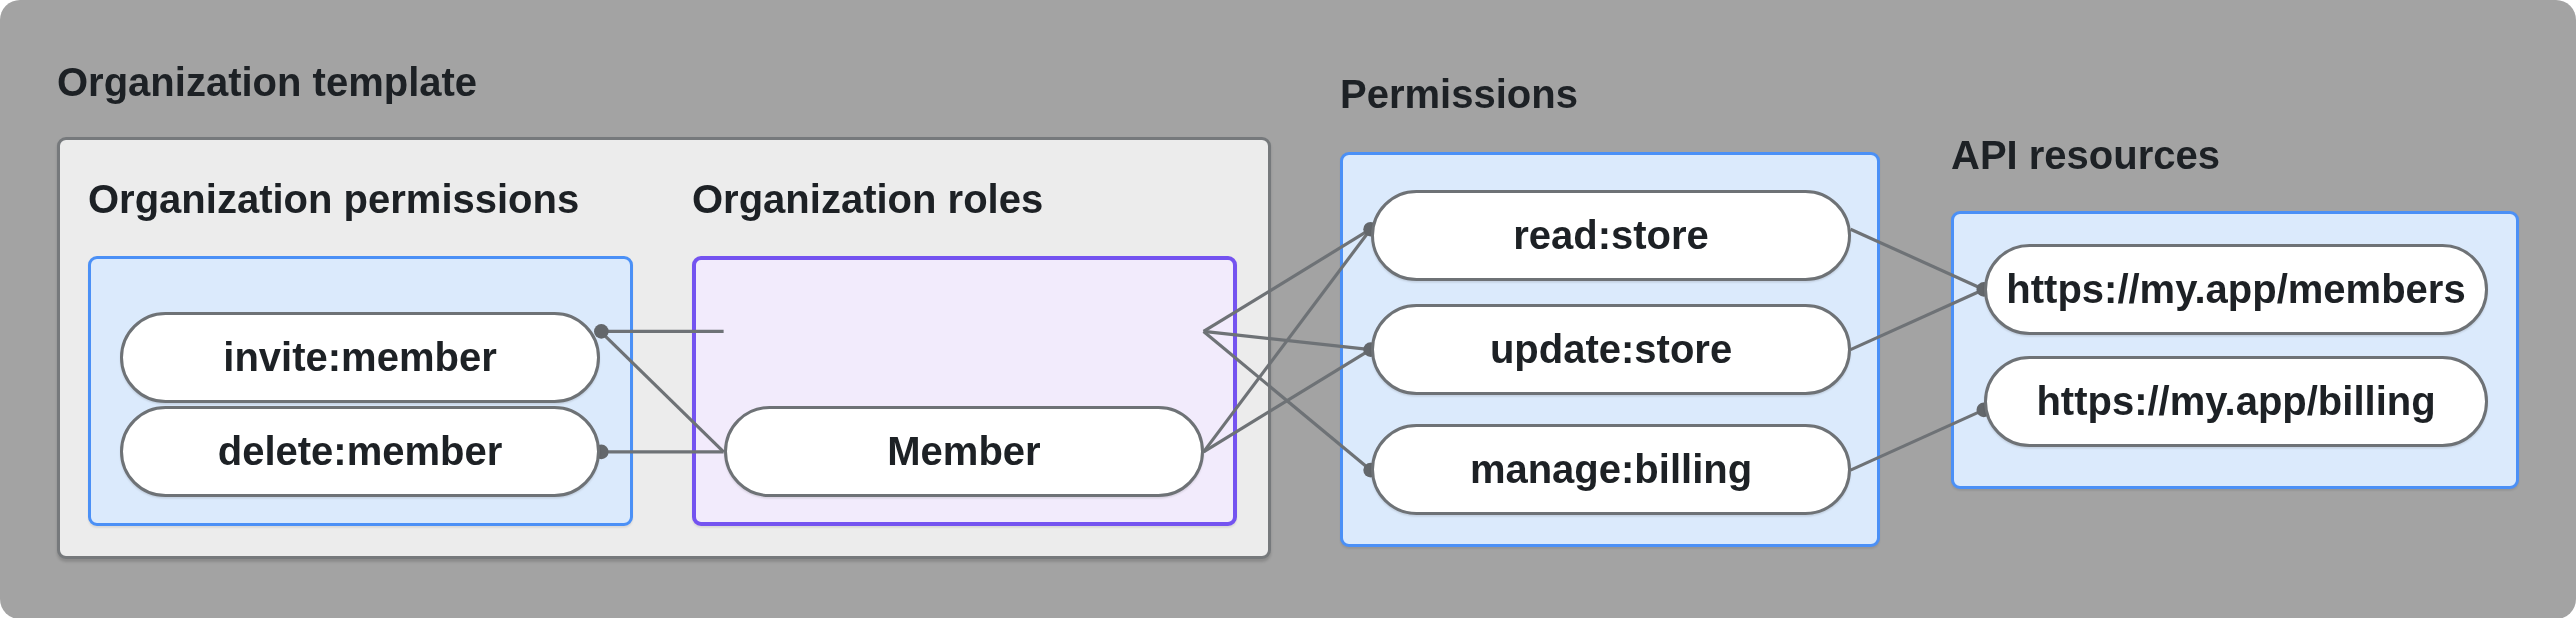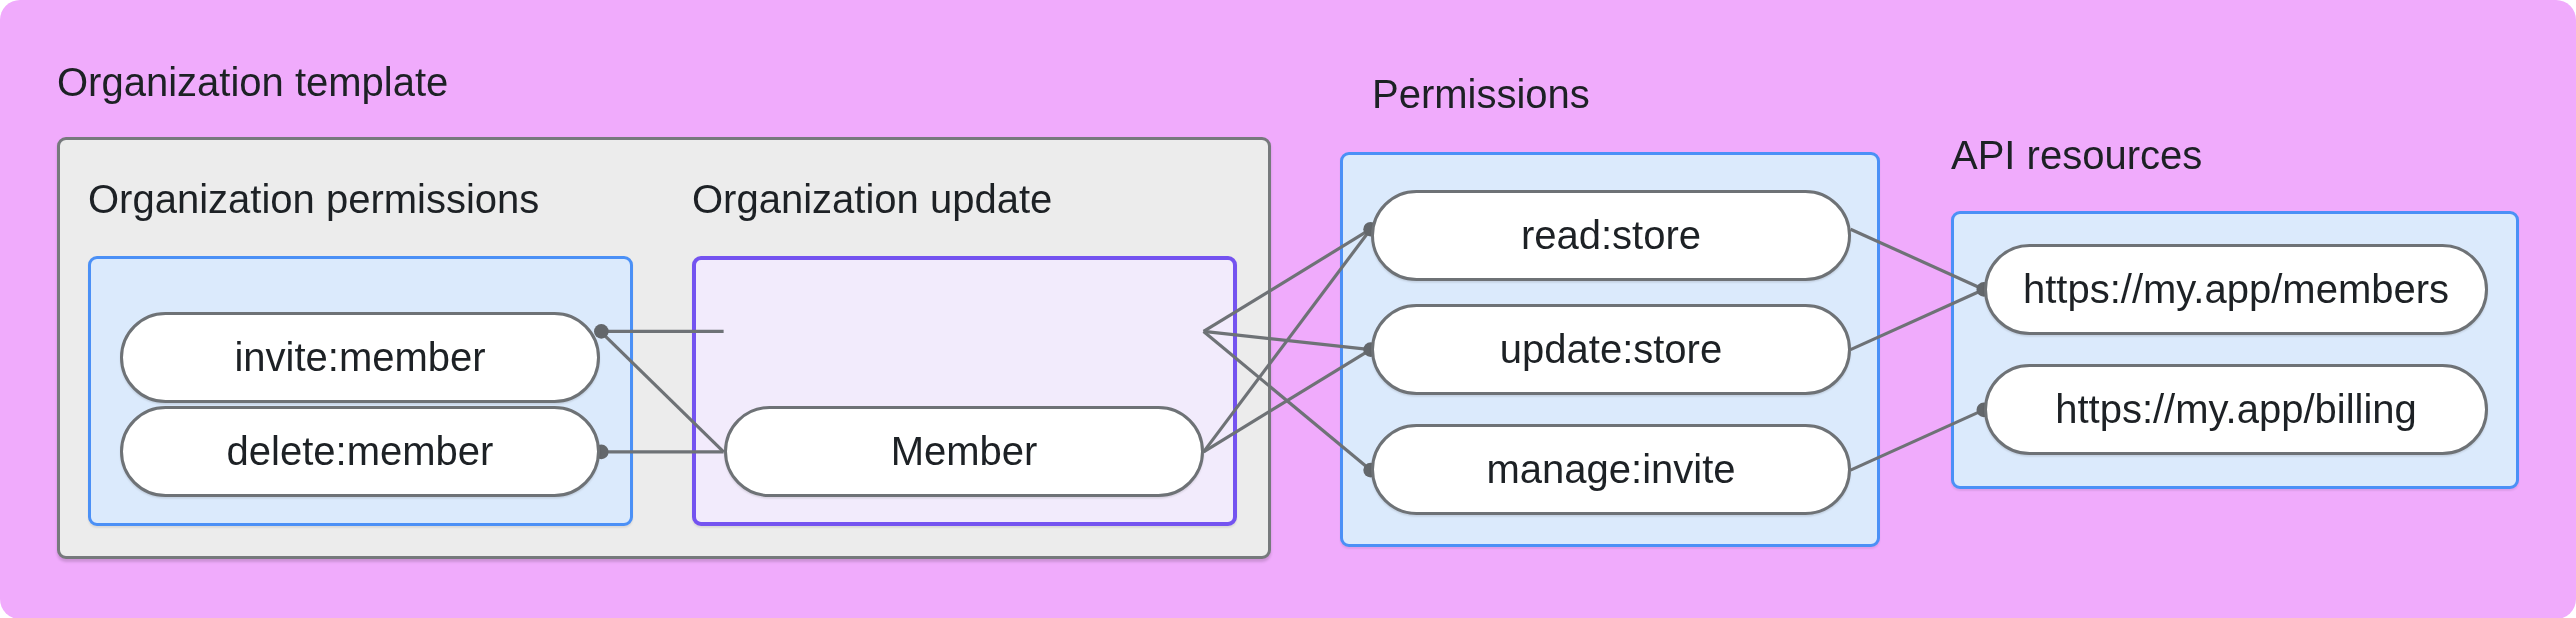--- a/index.html
+++ b/index.html
@@ -1,43 +1,43 @@
 <!DOCTYPE html>
 <html style="font-size:14.6px"><head>
 <meta charset="utf-8">
 <style>
   html,body{margin:0;padding:0;background:#ffffff;}
   .stage{position:relative;width:2576px;height:619px;font-family:"Liberation Sans",sans-serif;color:#1d2125;}
-  .card{position:absolute;inset:0;border-radius:20px;background:#f0abfc;overflow:hidden;}
+  .card{position:absolute;inset:0;border-radius:20px;background:#a3a3a3;overflow:hidden;font-weight:bold;}
   .label{position:absolute;font-size:40px;line-height:1.15;white-space:nowrap;color:#1d2125;}
   .groupbox{position:absolute;box-sizing:border-box;border-radius:9px;}
   .gray-box{background:#ececec;border:3.7px solid #76797c;box-shadow:0 2.7px 2.7px rgba(0,0,0,0.15);}
   .blue-box{background:#dbeafc;border:3.7px solid #4b90f6;box-shadow:0 1.8px 1.8px rgba(0,0,0,0.08);}
   .purple-box{background:#f2ebfc;border:4.6px solid #7453f0;box-shadow:0 1.8px 1.8px rgba(0,0,0,0.08);}
   .pill{position:absolute;box-sizing:border-box;height:91px;background:#ffffff;
         border:3.2px solid #6e7276;border-radius:46px;display:flex;align-items:center;justify-content:center;
         font-size:40px;white-space:nowrap;box-shadow:0 1.8px 1.8px rgba(0,0,0,0.10);}
   svg.wires{position:absolute;left:0;top:0;pointer-events:none;}
   svg.wires line{stroke:#6e7276;stroke-width:3.5;}
   svg.wires circle{fill:#63676b;}
 </style>
 </head>
 <body>
 
 <div class="stage">
   <div class="card">
 
     <div class="label" style="left:57px;top:59px;">Organization template</div>
-    <div class="label" style="left:1340px;top:71px;margin-left:32px;">Permissions</div>
+    <div class="label" style="left:1340px;top:71px;">Permissions</div>
     <div class="label" style="left:1951px;top:132px;">API resources</div>
 
     <div class="groupbox gray-box" style="left:57px;top:137px;width:1214px;height:422px;"></div>
 
     <div class="label" style="left:88px;top:176px;">Organization permissions</div>
-    <div class="label" style="left:692px;top:176px;">Organization update</div>
+    <div class="label" style="left:692px;top:176px;">Organization roles</div>
 
     <div class="groupbox blue-box" style="left:88px;top:256px;width:545px;height:270px;"></div>
 
     <div class="groupbox purple-box" style="left:692px;top:256px;width:545px;height:270px;"></div>
 
     <div class="groupbox blue-box" style="left:1340px;top:152px;width:540px;height:395px;"></div>
 
     <div class="groupbox blue-box" style="left:1951px;top:211px;width:568px;height:278px;"></div>
 
     <svg class="wires" width="2576" height="619" viewBox="0 0 2823 678">
@@ -61,20 +61,20 @@
       <circle cx="2174" cy="449" r="8"></circle>
     </svg>
 
     <div class="pill" style="left:120px;top:286px;width:480px;margin-top:26px;">invite:member</div>
     <div class="pill" style="left:120px;top:406px;width:480px;">delete:member</div>
 
     <div class="pill" style="left:724px;top:406px;width:480px;">Member</div>
 
     <div class="pill" style="left:1371px;top:190px;width:480px;">read:store</div>
     <div class="pill" style="left:1371px;top:304px;width:480px;">update:store</div>
-    <div class="pill" style="left:1371px;top:424px;width:480px;">manage:invite</div>
+    <div class="pill" style="left:1371px;top:424px;width:480px;">manage:billing</div>
 
     <div class="pill" style="left:1984px;top:244px;width:504px;">https://my.app/members</div>
-    <div class="pill" style="left:1984px;top:364px;width:504px;">https://my.app/billing</div>
+    <div class="pill" style="left:1984px;top:356px;width:504px;">https://my.app/billing</div>
 
   </div>
 </div>
 
 
 </body></html>

